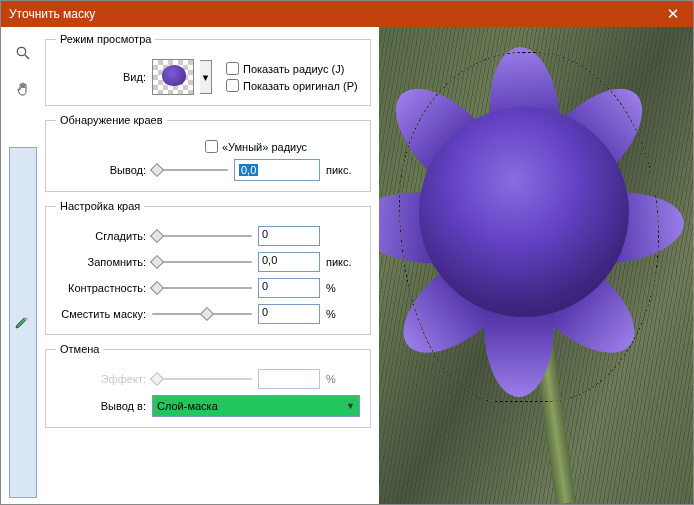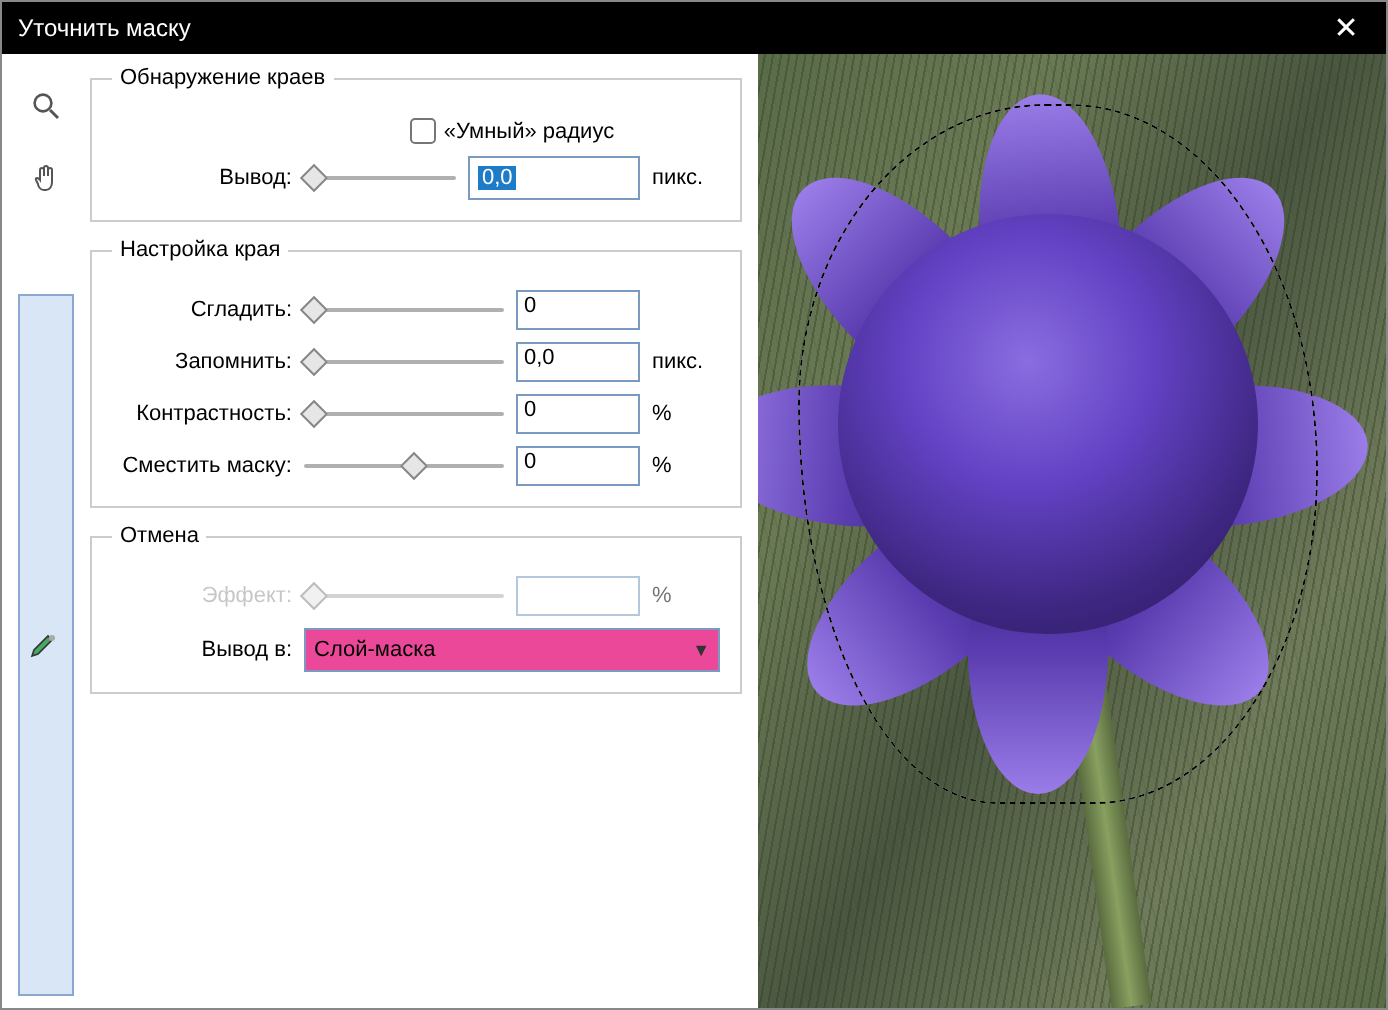--- a/index.html
+++ b/index.html
@@ -1,17 +1,17 @@
 <!DOCTYPE html>
 <html><head>
 <meta charset="utf-8">
 <style>
 *{box-sizing:border-box;margin:0;padding:0;font-family:"Segoe UI",Tahoma,sans-serif;font-size:11px}
 body{background:#fff;width:694px;height:505px;overflow:hidden;border:1px solid #888}
-.titlebar{background:#000000;height:26px;display:flex;align-items:center;justify-content:space-between;color:#fff;padding-left:8px}
+.titlebar{background:#c2410c;height:26px;display:flex;align-items:center;justify-content:space-between;color:#fff;padding-left:8px}
 .titlebar .title{font-size:12px}
 .titlebar .close{width:40px;height:26px;display:flex;align-items:center;justify-content:center;font-size:15px;font-family:Arial}
 .content{display:flex;height:477px}
 .dialog{width:378px;padding:6px 8px;display:flex;gap:6px}
 .toolcol{width:30px;display:flex;flex-direction:column;gap:8px;padding-top:6px}
 .tbtn{width:28px;height:28px;border:1px solid transparent;display:flex;align-items:center;justify-content:center;background:#fff}
 .tbtn.sel{border:1px solid #8aa8d0;background:#d8e6f6}
 .maincol{flex:1;display:flex;flex-direction:column;gap:8px}
 fieldset{border:1px solid #ccc;padding:8px 10px 10px;position:relative}
 legend{padding:0 4px;color:#000;font-size:11px}
@@ -25,21 +25,21 @@
 .chk{display:flex;align-items:center;gap:4px}
 .chk input{width:13px;height:13px}
 .slider{flex:1;height:14px;position:relative}
 .slider:before{content:"";position:absolute;left:0;right:0;top:6px;height:2px;background:#b0b0b0;border-radius:1px}
 .slider .knob{position:absolute;top:2px;width:10px;height:10px;background:#e6e6e6;border:1px solid #888;transform:rotate(45deg);left:0}
 .slider .knob.mid{left:50%}
 .num{width:62px;height:20px;border:1px solid #7a9ac0;padding:1px 3px;background:#fff}
 .num.sel{background:#fff}
 .num.sel span{background:#1e7bc8;color:#fff;padding:0 2px}
 .unit{width:34px}
-.sel{border:1px solid #7a9ac0;height:22px;display:flex;align-items:center;justify-content:space-between;padding:0 4px;background:#ec4899;flex:1}
+.sel{border:1px solid #7a9ac0;height:22px;display:flex;align-items:center;justify-content:space-between;padding:0 4px;background:#22c55e;flex:1}
 .sel .arrow{font-size:9px;color:#333}
 .btnrow{display:flex;justify-content:center;gap:14px;margin-top:6px}
 .btn{width:110px;height:22px;border:1px solid #888;background:linear-gradient(#fdfdfd,#e8e8e8);display:flex;align-items:center;justify-content:center}
 .btn.def{border:1px solid #3c7fb1}
 .preview{flex:1;position:relative;overflow:hidden}
 .preview .bg{position:absolute;inset:0;background:linear-gradient(120deg,#5a6b4a 0%,#6b7a55 25%,#4a5540 50%,#6f7b5a 75%,#5a6b4a 100%)}
 .preview .grass{position:absolute;inset:0;background:repeating-linear-gradient(100deg,rgba(0,0,0,0) 0 3px,rgba(40,55,30,0.35) 3px 4px),repeating-linear-gradient(75deg,rgba(0,0,0,0) 0 5px,rgba(80,100,60,0.25) 5px 6px)}
 .preview .flower{position:absolute;left:10px;top:20px;width:270px;height:330px}
 .preview .flower .core{position:absolute;top:60px;left:30px;width:210px;height:210px;border-radius:50%;background:radial-gradient(circle at 45% 35%,#8a6de0 0%,#6342c4 35%,#3d2680 70%,#2a1a5c 100%)}
 .preview .flower .petal{position:absolute;width:70px;height:120px;border-radius:50% 50% 50% 50%/60% 60% 40% 40%;background:linear-gradient(180deg,#9a7de8,#5a3cb0 60%,#3a2280)}
@@ -80,20 +80,38 @@
       <div style="height:28px"></div>
       <div class="tbtn sel">
           <svg width="16" height="16" viewBox="0 0 16 16">
             <path d="M2 13l3-1 7-7-2-2-7 7-1 3z" fill="#4a6" stroke="#333" stroke-width=".8"></path>
             <circle cx="12" cy="4" r="1.5" fill="#aaa"></circle>
           </svg>
         </div>
     </div>
 
     <div class="maincol">
+      <fieldset>
+        <legend>Режим просмотра</legend>
+        <div class="row">
+          <span class="lbl w90">Вид:</span>
+          <div class="thumb"></div>
+          <div class="caret">▾</div>
+          <div style="margin-left:8px">
+            <label class="chk">
+                <input type="checkbox" style="">
+                <span>Показать радиус (J)</span>
+              </label>
+            <label class="chk" style="margin-top:4px">
+                <input type="checkbox" style="">
+                <span>Показать оригинал (P)</span>
+              </label>
+          </div>
+        </div>
+      </fieldset>
 
       <fieldset>
         <legend>Обнаружение краев</legend>
         <div class="row" style="justify-content:center;padding-left:96px">
           <label class="chk">
               <input type="checkbox" style="">
               <span>«Умный» радиус</span>
             </label>
         </div>
         <div class="row">

